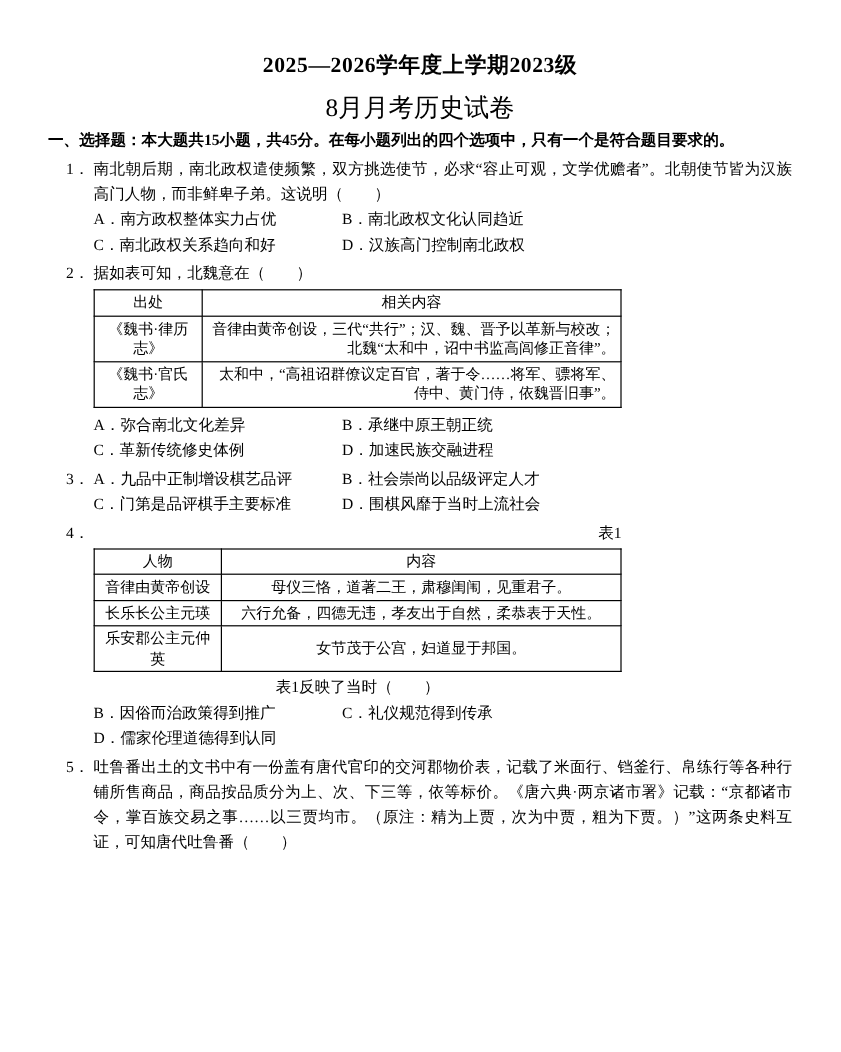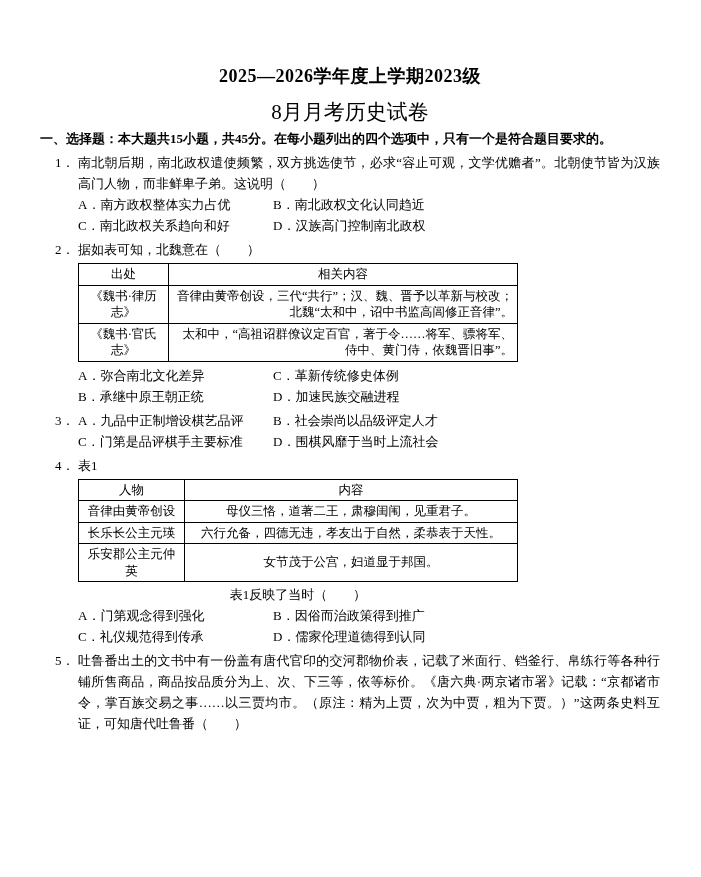--- a/index.html
+++ b/index.html
@@ -3,21 +3,21 @@
 <meta charset="utf-8">
 <style>
   html,body { margin:0; padding:0; background:#888; }
   .page {
     position: relative;
     width: 701px;
     height: 877px;
     margin: 0 auto;
     background: #ffffff;
     box-sizing: border-box;
-    padding: 64px 41px 0 40px;
+    padding: 42px 41px 0 40px;
     font-family: "Liberation Serif", "DejaVu Serif", serif;
     color: #000000;
     overflow: hidden;
   }
   .title1 {
     text-align: center;
     font-size: 18px;
     font-weight: bold;
     line-height: 24px;
     letter-spacing: 0.5px;
@@ -49,25 +49,25 @@
     font-size: 13px;
     line-height: 21px;
     margin-top: 3px;
   }
   .q-num { flex: 0 0 23px; white-space: nowrap; }
   .q-body { flex: 1; min-width: 0; }
   .q-stem { text-align: justify; }
   .q-options {
     display: grid;
     grid-template-columns: 195px 1fr;
-    column-gap: 0;
+    column-gap: 12px;
   }
   .q-option { white-space: nowrap; }
   .tzone { width: 440px; border-radius: 12px; }
-  .tcap { text-align: left; line-height: 20px; margin-top: 1px; }
+  .tcap { text-align: right; line-height: 20px; margin-top: 1px; }
   .tpost { text-align: center; line-height: 20px; margin-top: 2px; }
   table.qtable {
     border-collapse: collapse;
     width: 440px;
     table-layout: fixed;
     font-size: 12.5px;
     margin-top: 3px;
     margin-bottom: 3px;
   }
   table.qtable th, table.qtable td {
@@ -127,22 +127,22 @@
           </tr>
           <tr>
             <td class="cc">《魏书·官氏志》</td>
             <td class="cl">太和中，“高祖诏群僚议定百官，著于令……将军、骠将军、侍中、黄门侍，依魏晋旧事”。</td>
           </tr>
         </tbody>
           </table>
       </div>
       <div class="q-options">
         <span class="q-option">A．弥合南北文化差异</span>
+        <span class="q-option">B．承继中原王朝正统</span>
         <span class="q-option">C．革新传统修史体例</span>
-        <span class="q-option">B．承继中原王朝正统</span>
         <span class="q-option">D．加速民族交融进程</span>
       </div>
     </div>
   </div>
 
   <div class="question">
     <span class="q-num">3．</span>
     <div class="q-body">
       <div class="q-options">
         <span class="q-option">A．九品中正制增设棋艺品评</span>
@@ -178,21 +178,20 @@
           </tr>
           <tr>
             <td class="cc">乐安郡公主元仲英</td>
             <td class="cc">女节茂于公宫，妇道显于邦国。</td>
           </tr>
         </tbody>
           </table>
         <div class="tpost">表1反映了当时（　　）</div>
       </div>
       <div class="q-options">
-        <span class="q-option">A．门第观念得到强化</span>
         <span class="q-option">B．因俗而治政策得到推广</span>
         <span class="q-option">C．礼仪规范得到传承</span>
         <span class="q-option">D．儒家伦理道德得到认同</span>
       </div>
     </div>
   </div>
 
   <div class="question">
     <span class="q-num">5．</span>
     <div class="q-body">

